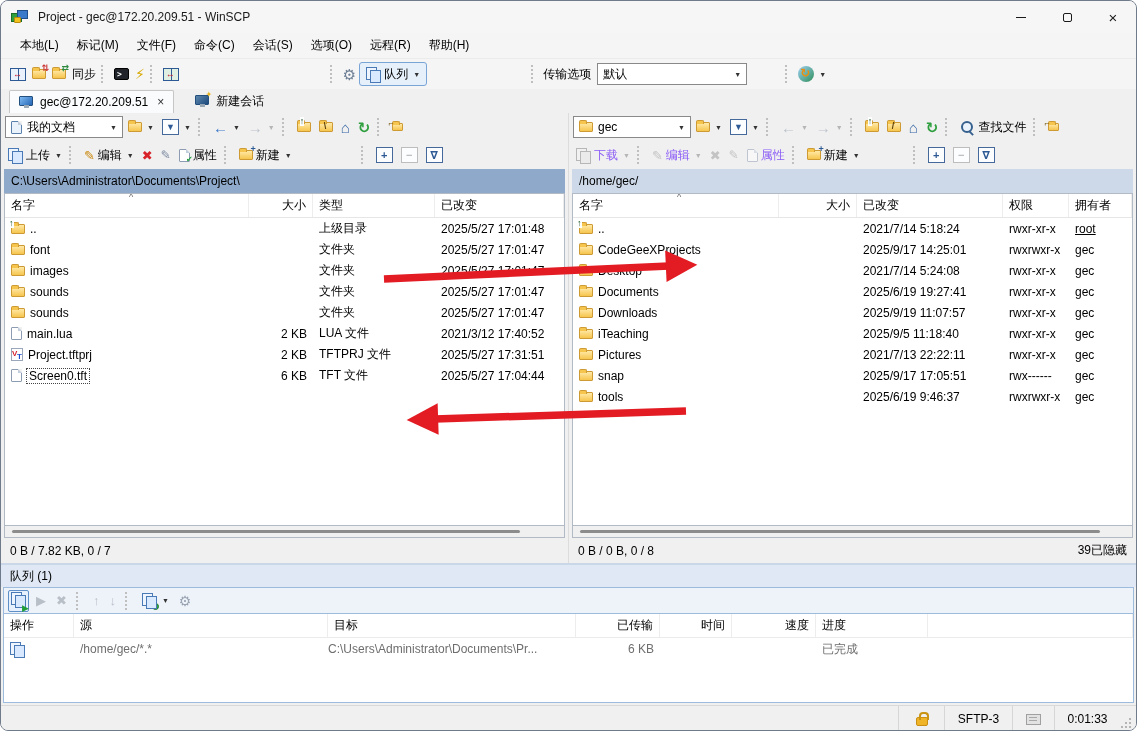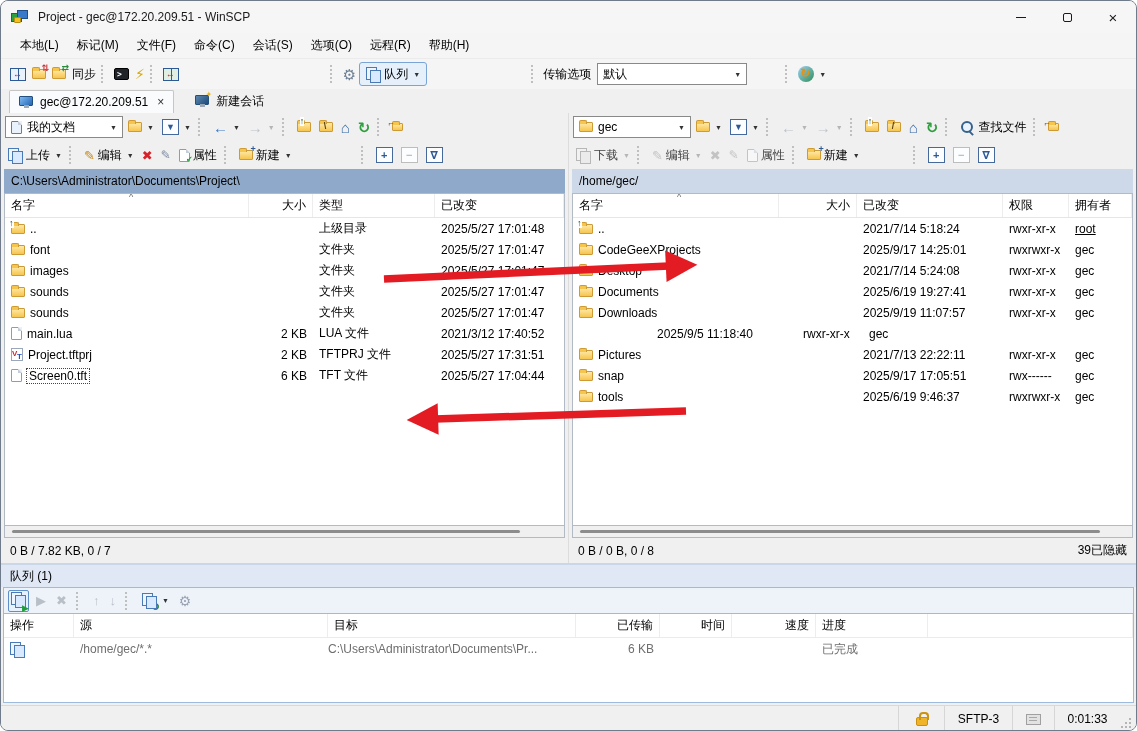--- a/index.html
+++ b/index.html
@@ -27,21 +27,21 @@
   .menubar { height:26px; background:#f5f5f5; display:flex; align-items:center; padding-left:10px; flex:0 0 auto; border-bottom:1px solid #ebebeb; }
   .menu-item { padding:0 9px; height:100%; display:flex; align-items:center; cursor:default; }
 
   
   .toolbar { height:30px; background:#f5f5f5; display:flex; align-items:center; padding-left:6px; flex:0 0 auto; }
   .grip { width:6px; height:18px; border-left:2px dotted #bfbfbf; margin:0 4px 0 2px; }
   .tbtn { height:24px; display:flex; align-items:center; padding:0 3px; gap:3px; border-radius:3px; }
   .drop { font-size:7px; color:#333; margin-left:2px; }
   .drop.dis { color:#b5b5b5; }
   .lbl { white-space:nowrap; }
-  .dis-text { color:#404040; }
+  .dis-text { color:#8b5cf6; }
   .toggled { border:1px solid #79a4d6; background:#e6f0fb; padding:0 6px; }
   .combo { width:150px; height:22px; background:#fff; border:1px solid #898989; display:flex; align-items:center; justify-content:space-between; padding:0 5px; }
   .combo-sm { width:118px; }
   .combo .cv { display:flex; align-items:center; gap:5px; overflow:hidden; white-space:nowrap; }
 
   
   .fi { position:relative; display:inline-block; flex:0 0 auto; }
   .fi-folder { width:14px; height:10px; background:linear-gradient(180deg,#ffe9a8,#f6c54d); border:1px solid #cd9a33; border-radius:1px; }
   .fi-folder::before { content:""; position:absolute; top:-3px; left:-1px; width:6px; height:3px; background:#f6c54d; border:1px solid #cd9a33; border-bottom:none; border-radius:2px 2px 0 0; }
   .ovl { position:absolute; font-size:9px; font-weight:bold; line-height:1; }
@@ -670,20 +670,24 @@
                 <span>2025/9/19 11:07:57</span>
               </div>
               <div class="fcell" style="width: 66px;">
                 <span>rwxr-xr-x</span>
               </div>
               <div class="fcell" style="flex: 1 1 0%;">
                 <span>gec</span>
               </div>
             </div>
             <div class="frow">
+              <div class="fcell" style="width: 206px;">
+                <span class="fi fi-folder"></span>
+                <span class="fname">iTeaching</span>
+              </div>
               <div class="fcell r" style="width: 78px;">
                 <span></span>
               </div>
               <div class="fcell" style="width: 146px;">
                 <span>2025/9/5 11:18:40</span>
               </div>
               <div class="fcell" style="width: 66px;">
                 <span>rwxr-xr-x</span>
               </div>
               <div class="fcell" style="flex: 1 1 0%;">

